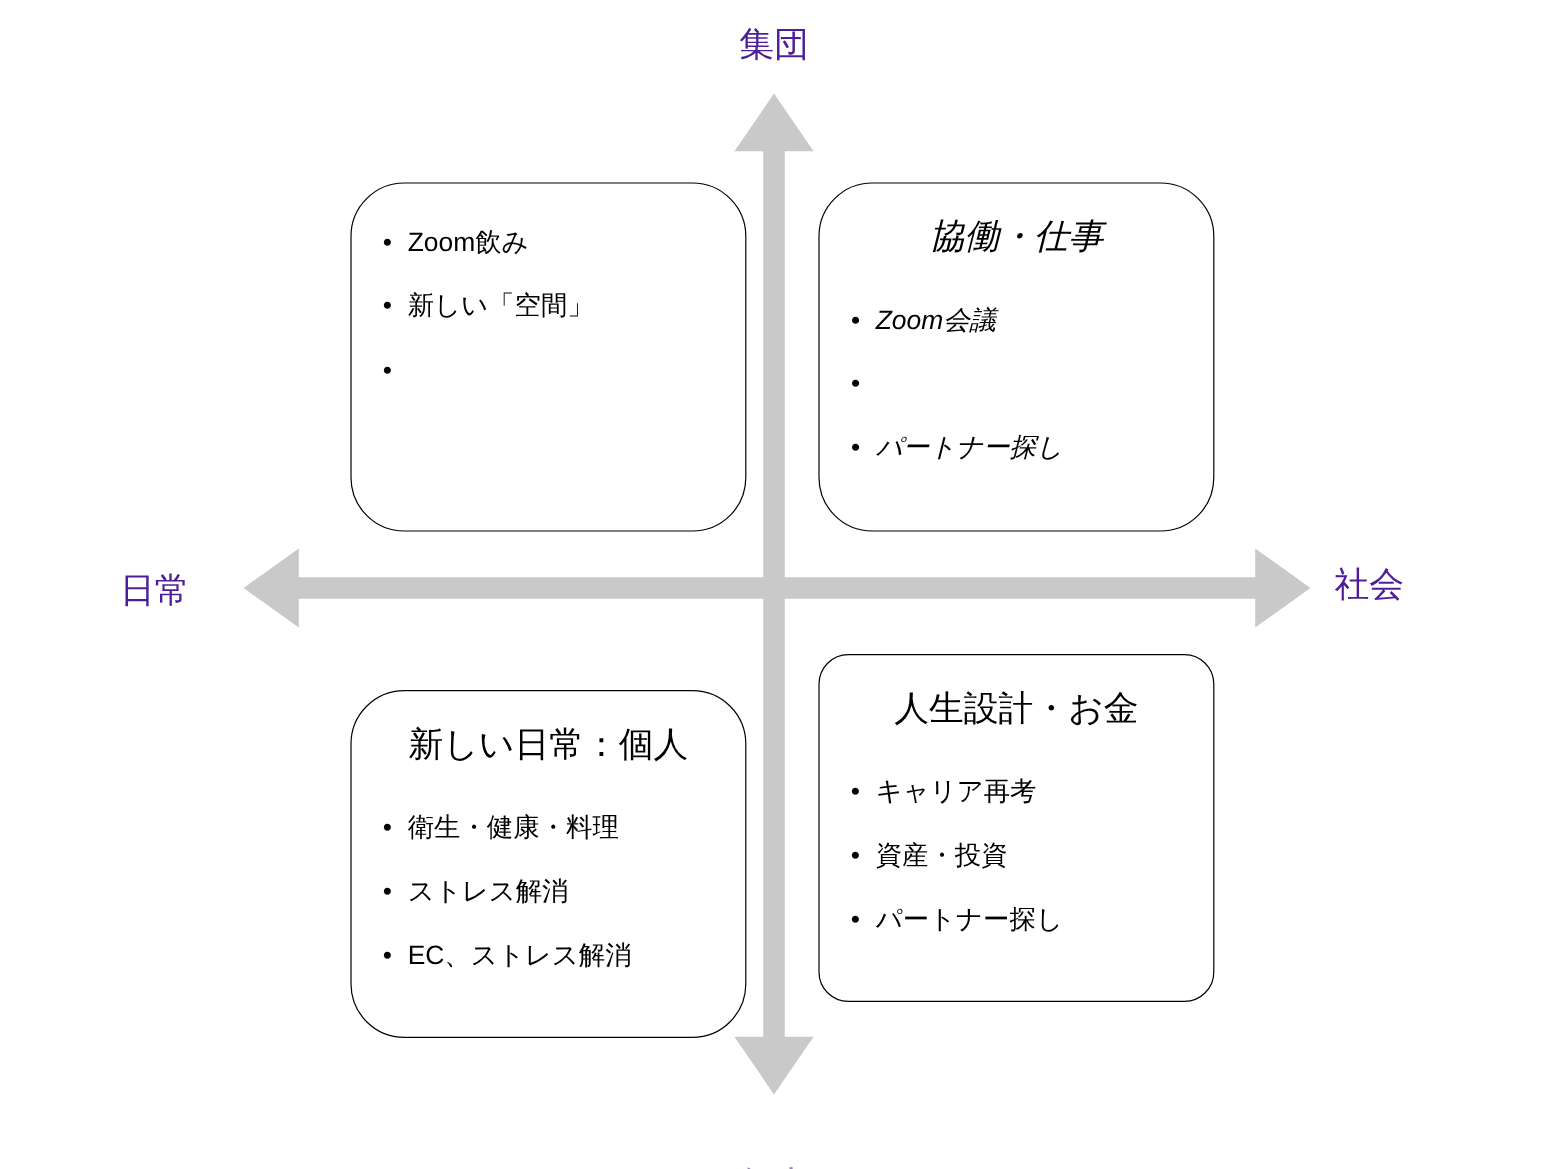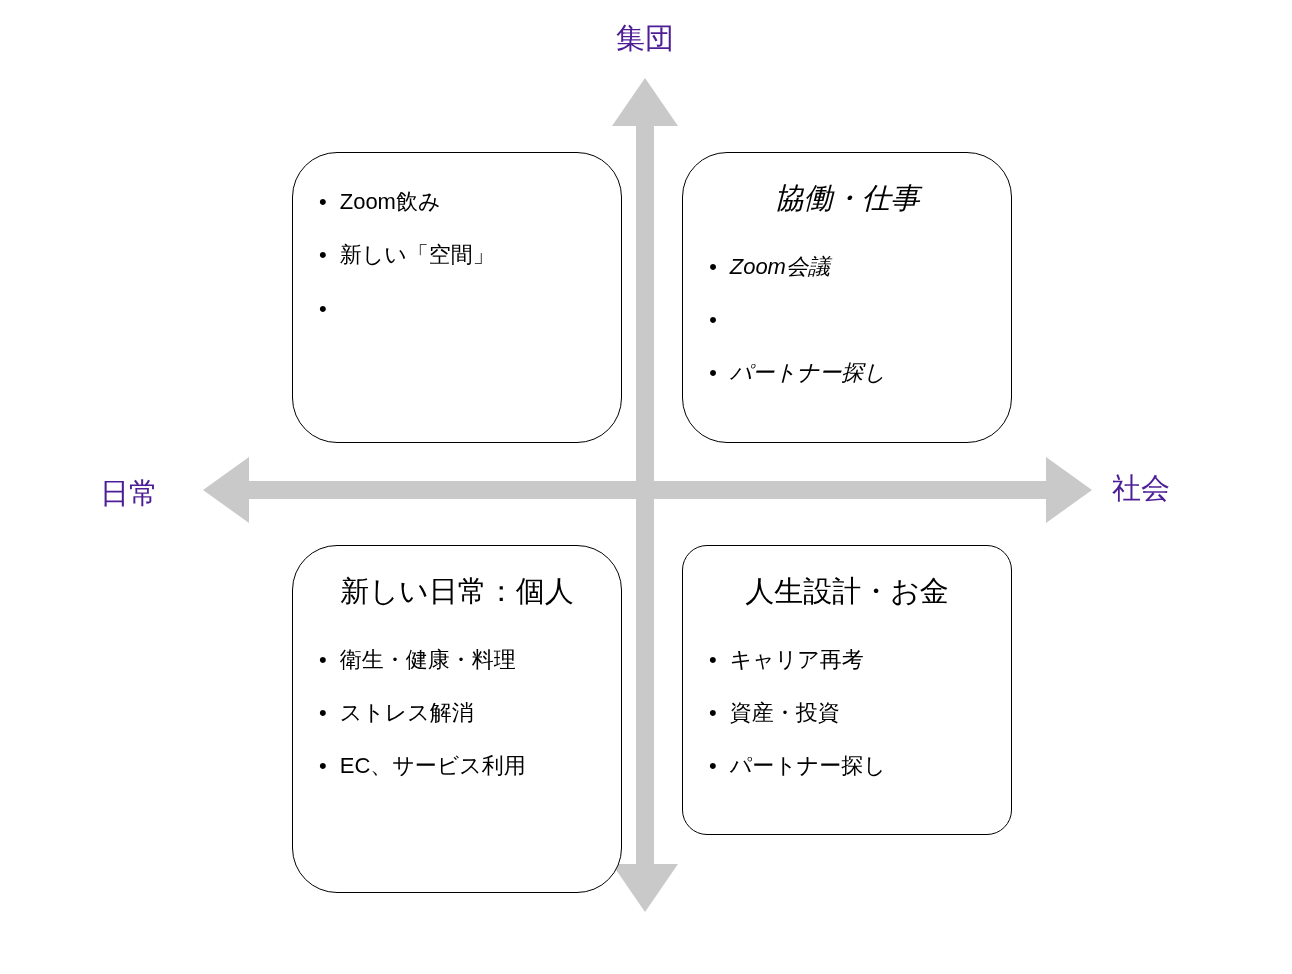--- a/index.html
+++ b/index.html
@@ -39,21 +39,21 @@
     position: absolute;
     width: 330px;
     height: 291px;
     border: 1.5px solid #000000;
     border-radius: 45px;
     background: #ffffff;
     box-sizing: border-box;
   }
   .qbox.tl { left: 292px; top: 152px; }
   .qbox.tr { left: 682px; top: 152px; font-style: italic; }
-  .qbox.bl { left: 292px; top: 545px; height: 348px; }
+  .qbox.bl { left: 292px; top: 575px; height: 290px; }
   .qbox.br { left: 682px; top: 545px; height: 290px; border-radius: 25px; }
 
   .qbox-title {
     margin-top: 27px;
     text-align: center;
     font-size: 29px;
     line-height: 1.3;
     white-space: nowrap;
   }
   .qbox-list {
@@ -128,21 +128,21 @@
       <li>
           <span class="bullet">•</span>
           <span>衛生・健康・料理</span>
         </li>
       <li>
           <span class="bullet">•</span>
           <span>ストレス解消</span>
         </li>
       <li>
           <span class="bullet">•</span>
-          <span>EC、サービス利用</span>
+          <span>EC、ストレス解消</span>
         </li>
     </ul>
   </div>
 
   <div class="qbox br">
     <div class="qbox-title">人生設計・お金</div>
     <ul class="qbox-list">
       <li>
           <span class="bullet">•</span>
           <span>キャリア再考</span>

